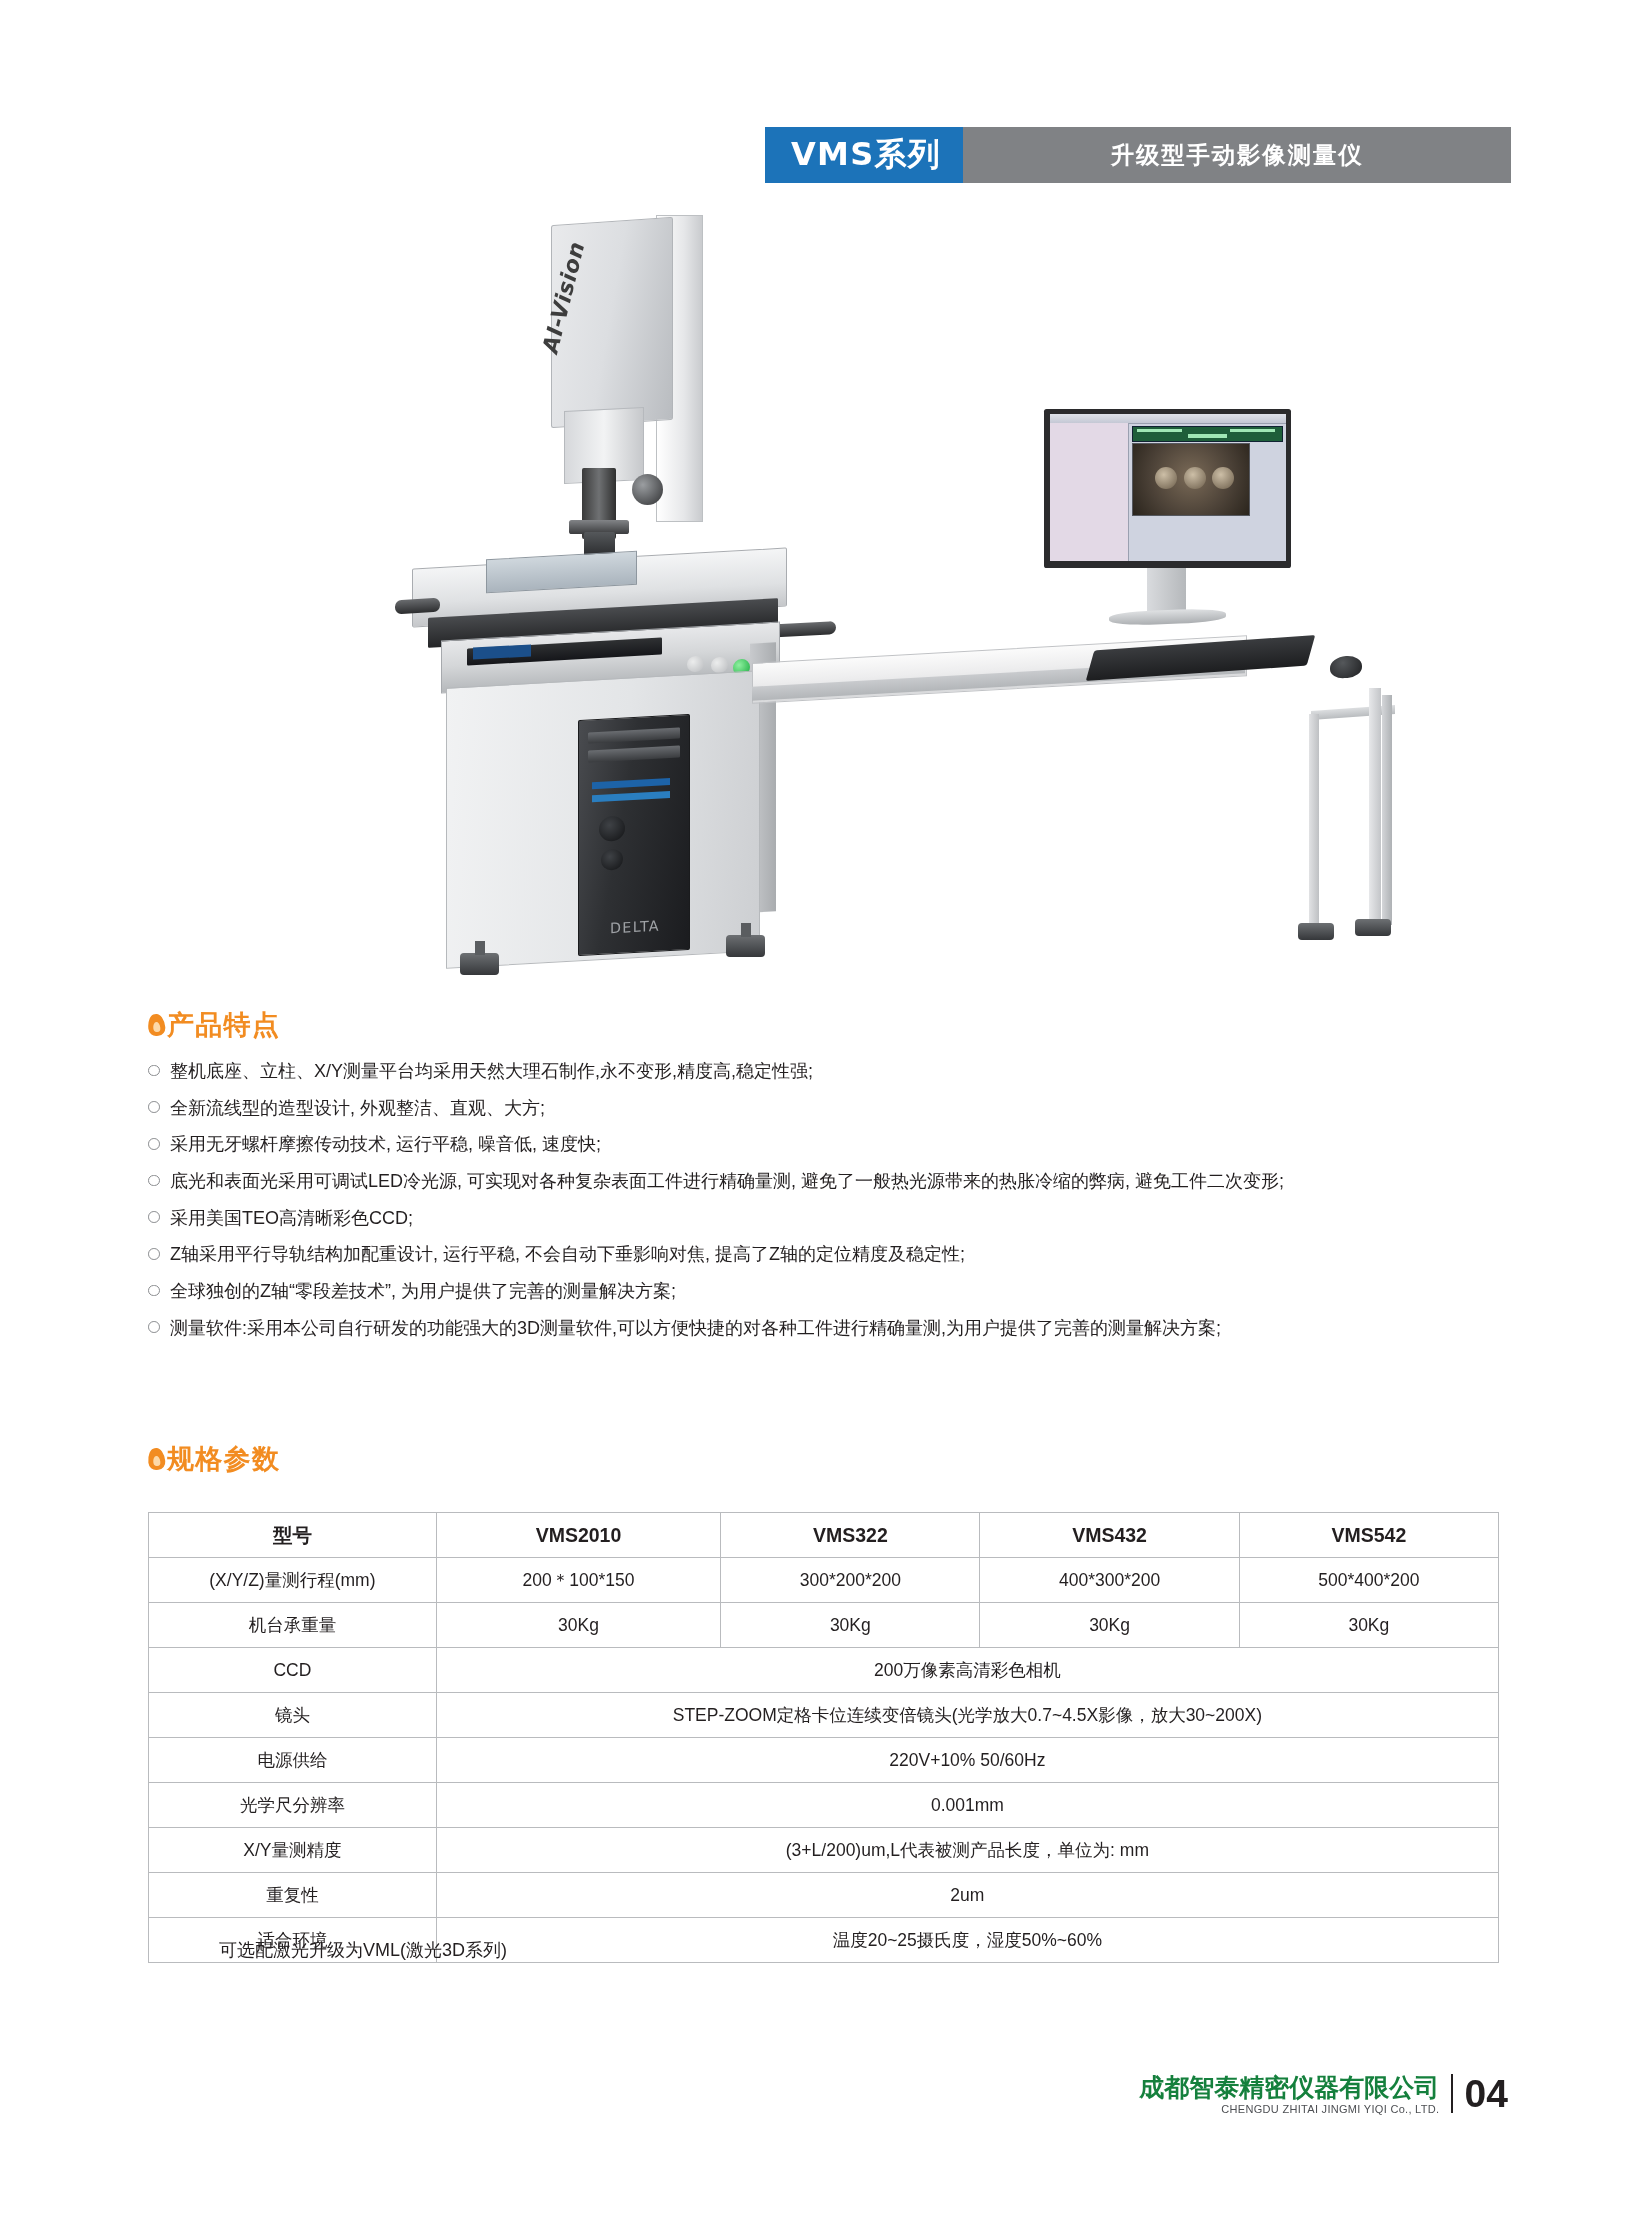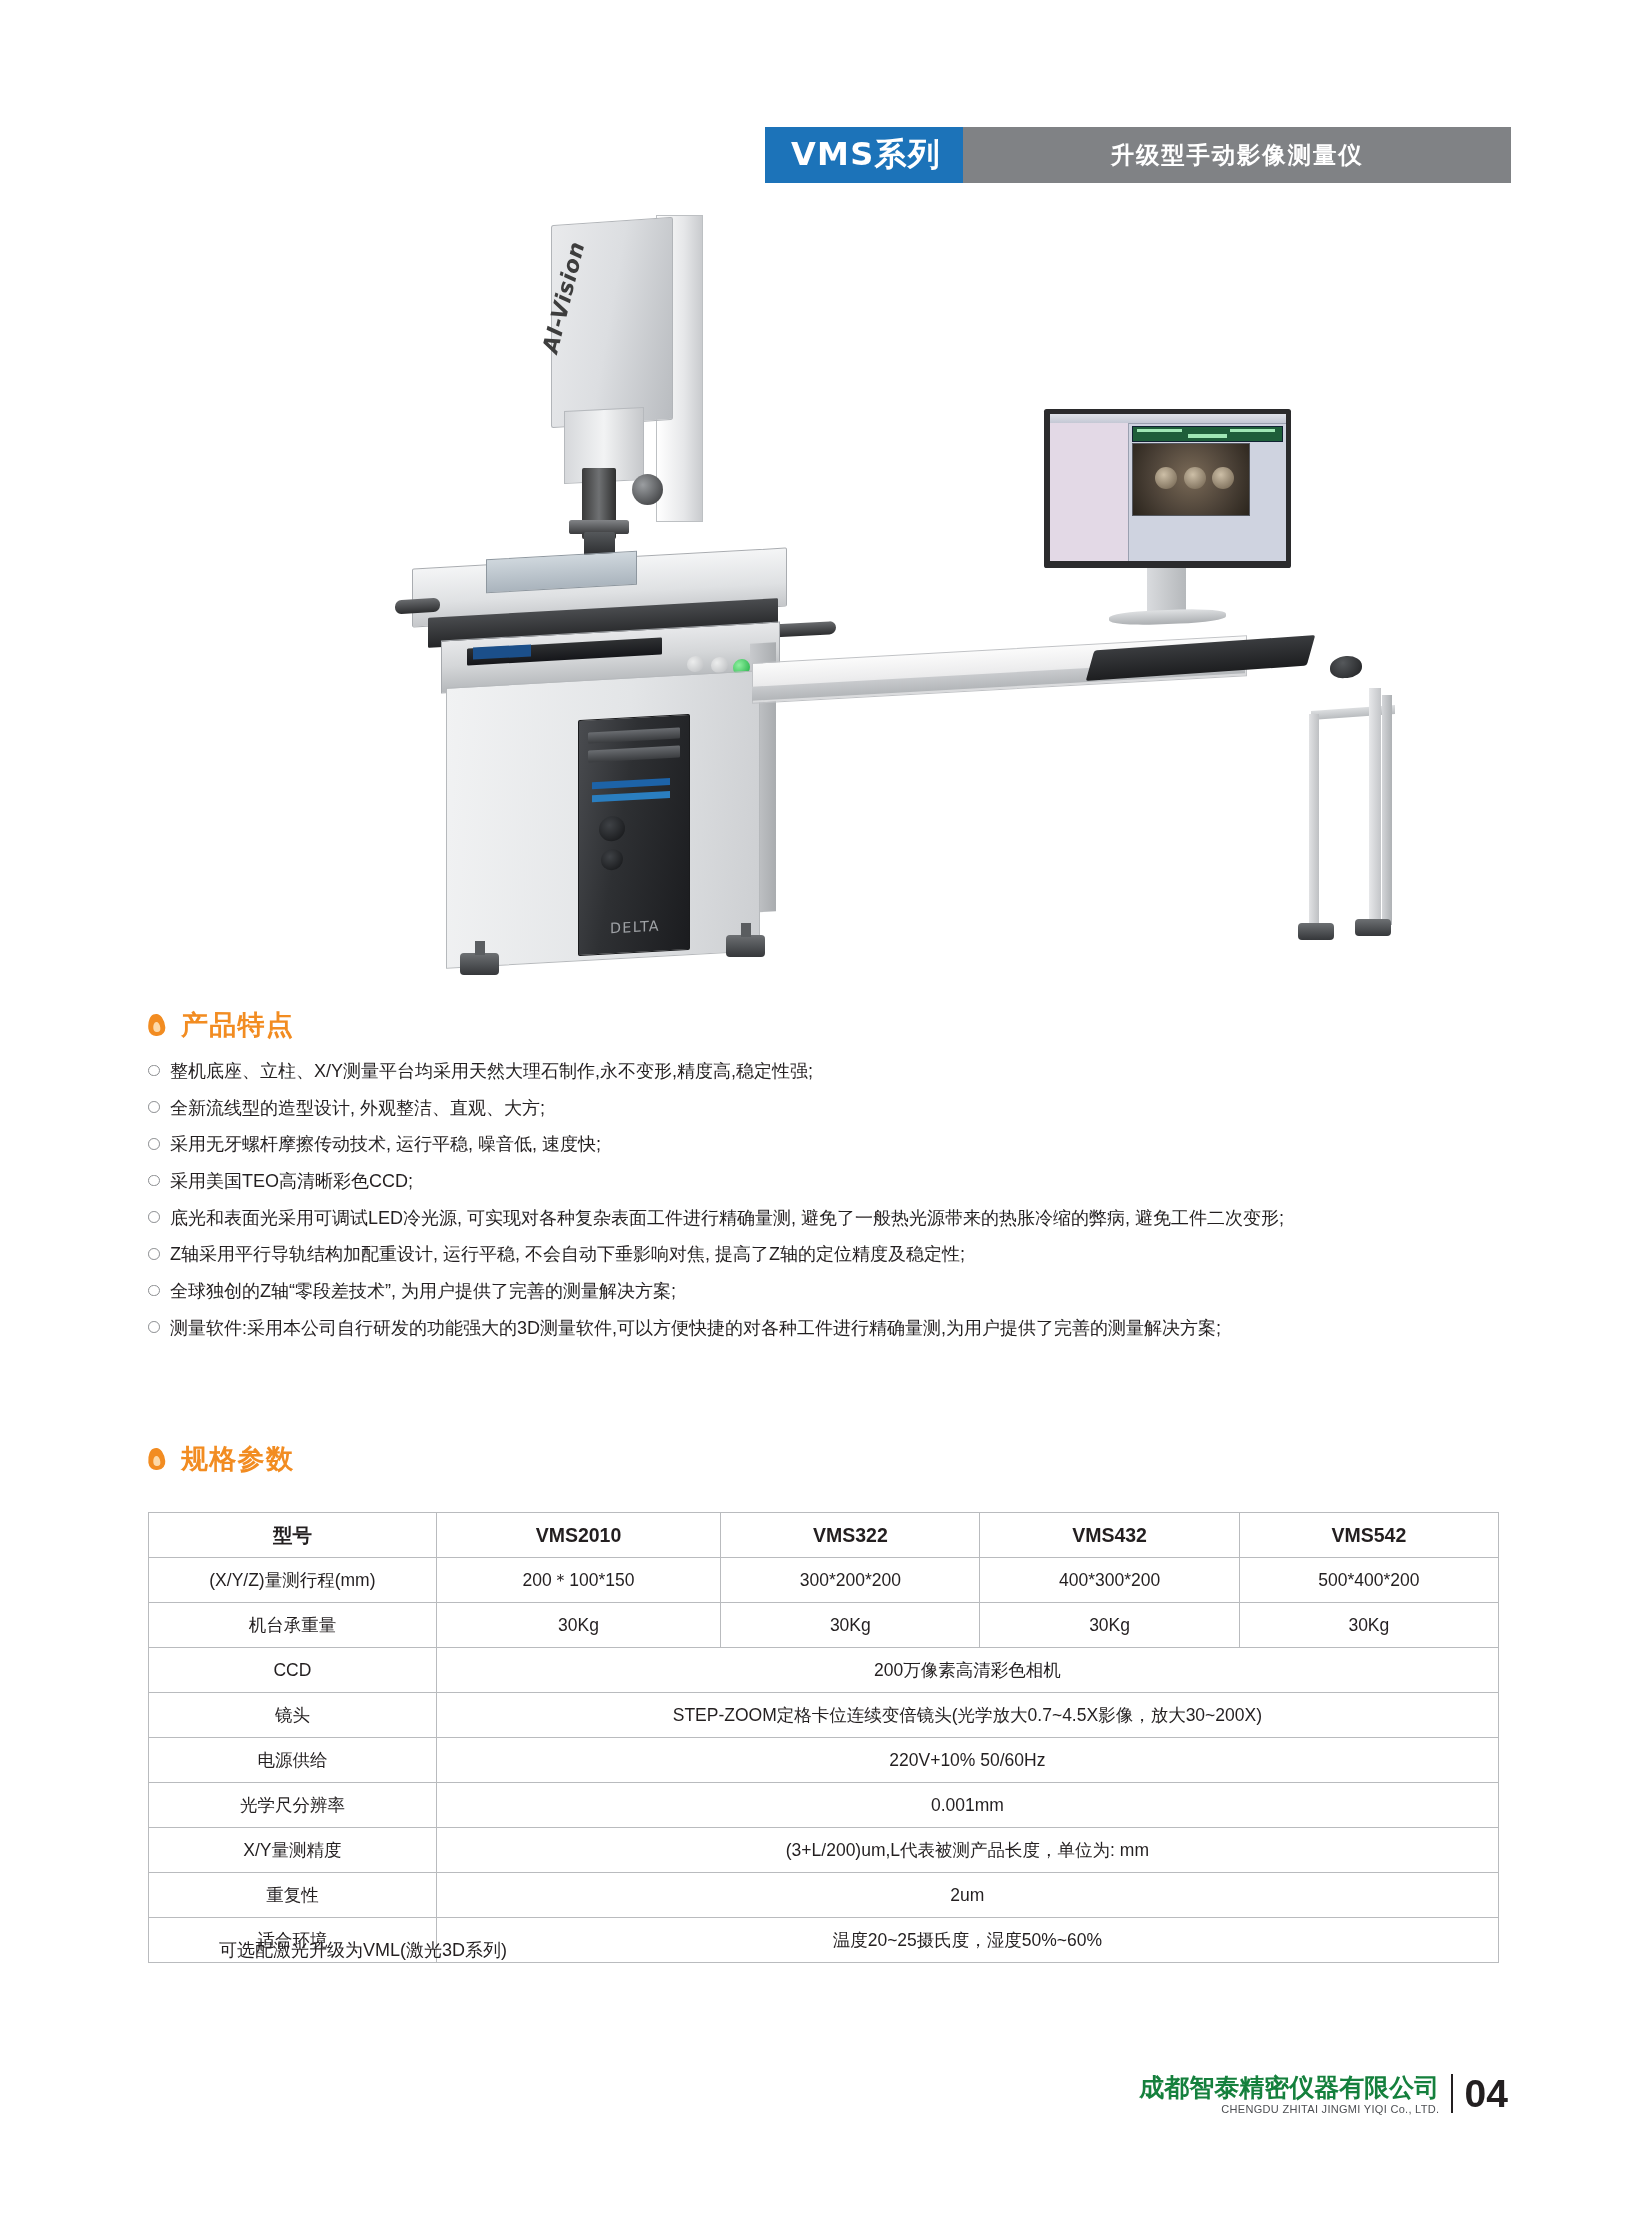--- a/index.html
+++ b/index.html
@@ -320,21 +320,21 @@
     background: radial-gradient(circle at 40% 30%,#55585b,#1e1f21);
     border-radius: 50% 50% 45% 45%;
     transform: skewY(-4deg);
   }
 
   
   .section-head {
     position: absolute;
     display: flex;
     align-items: center;
-    gap: 16px;
+    gap: 2px;
   }
   .flame {
     width: 17px; height: 22px;
     background: #f28c21;
     border-radius: 50% 50% 50% 50% / 70% 70% 40% 40%;
     transform: rotate(-6deg);
     position: relative;
   }
   .flame::after {
     content: "";
@@ -543,25 +543,25 @@
   <div class="feature-row">
     <span class="bullet-ring"></span>
     <span class="feature-text">全新流线型的造型设计, 外观整洁、直观、大方;</span>
   </div>
   <div class="feature-row">
     <span class="bullet-ring"></span>
     <span class="feature-text">采用无牙螺杆摩擦传动技术, 运行平稳, 噪音低, 速度快;</span>
   </div>
   <div class="feature-row">
     <span class="bullet-ring"></span>
+    <span class="feature-text">底光和表面光采用可调试LED冷光源, 可实现对各种复杂表面工件进行精确量测, 避免了一般热光源带来的热胀冷缩的弊病, 避免工件二次变形;</span>
+  </div>
+  <div class="feature-row">
+    <span class="bullet-ring"></span>
     <span class="feature-text">采用美国TEO高清晰彩色CCD;</span>
-  </div>
-  <div class="feature-row">
-    <span class="bullet-ring"></span>
-    <span class="feature-text">底光和表面光采用可调试LED冷光源, 可实现对各种复杂表面工件进行精确量测, 避免了一般热光源带来的热胀冷缩的弊病, 避免工件二次变形;</span>
   </div>
   <div class="feature-row">
     <span class="bullet-ring"></span>
     <span class="feature-text">Z轴采用平行导轨结构加配重设计, 运行平稳, 不会自动下垂影响对焦, 提高了Z轴的定位精度及稳定性;</span>
   </div>
   <div class="feature-row">
     <span class="bullet-ring"></span>
     <span class="feature-text">全球独创的Z轴“零段差技术”, 为用户提供了完善的测量解决方案;</span>
   </div>
   <div class="feature-row">

